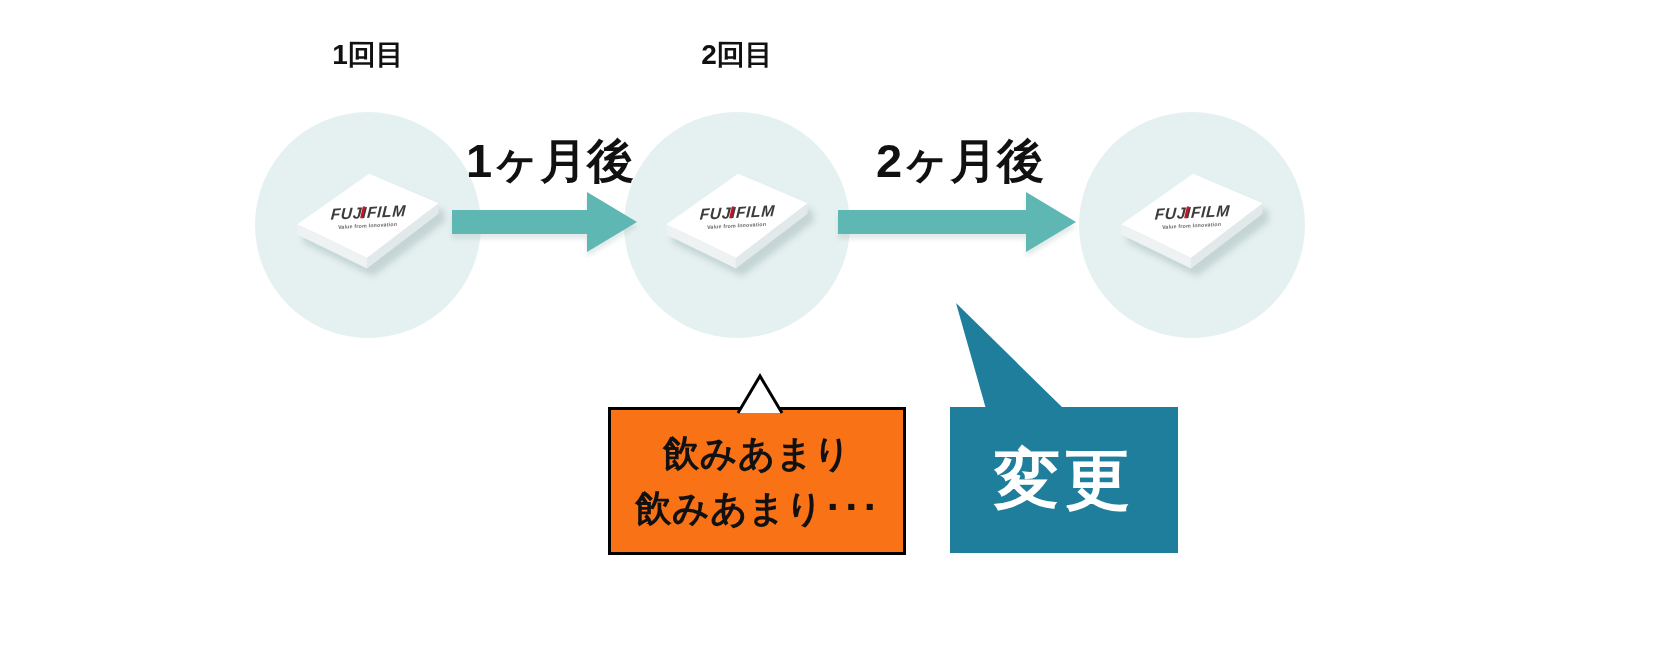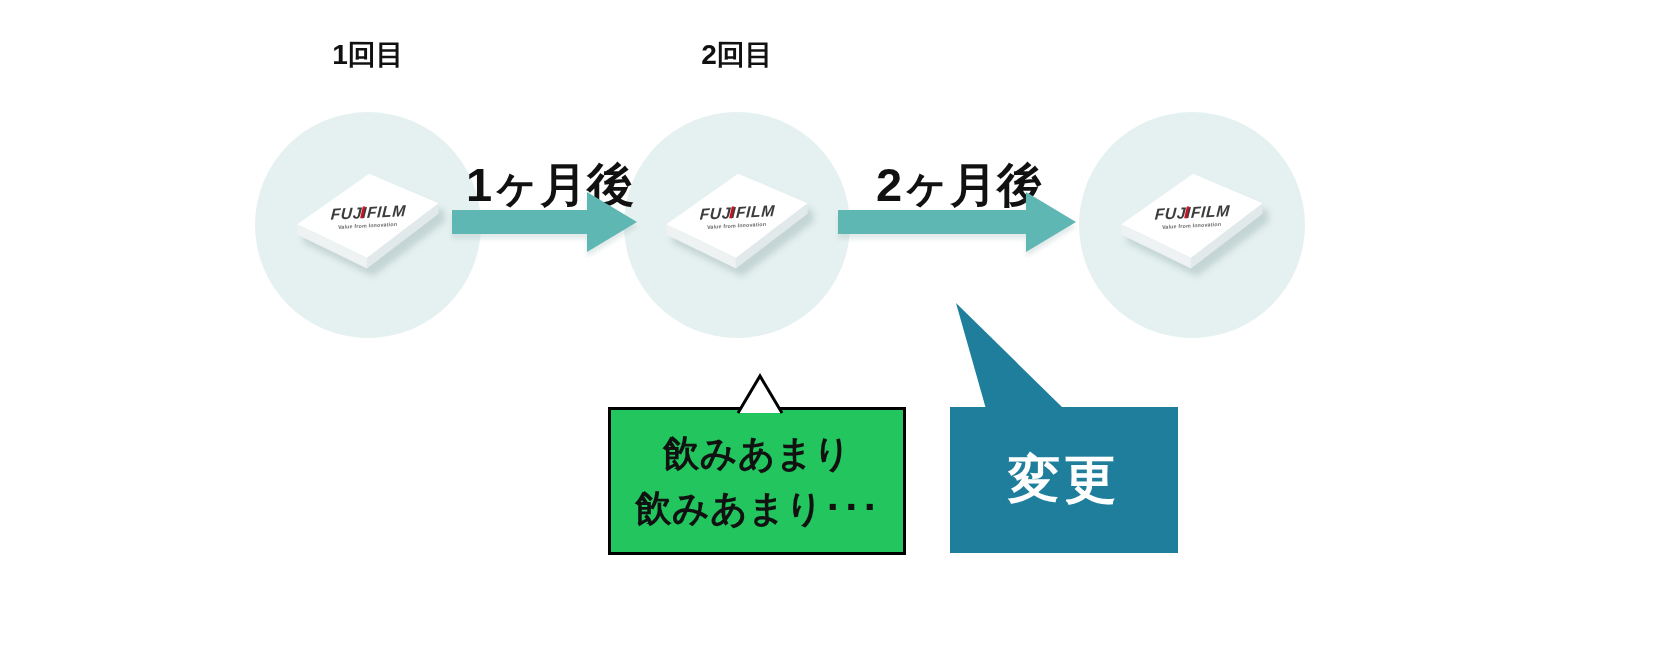--- a/index.html
+++ b/index.html
@@ -43,59 +43,58 @@
   .box-lip-r { fill:#e2e9eb; }
   .box-brand  { font-size:15px; font-weight:700; font-style:italic; fill:#3c3c3c; letter-spacing:0.5px; }
   .box-tag    { font-size:5px; font-weight:700; fill:#6a6a6a; letter-spacing:0.2px; }
   .box-accent { fill:var(--logo-accent,#cc1122); }
 
   
   .interval-label {
     position:absolute; top:130px;
     text-align:center; font-size:47px; font-weight:700;
     color:var(--text,#111111);
-    margin-top:24px;
   }
   .interval-label.i1 { left:443px; width:214px; }
   .interval-label.i2 { left:848px; width:224px; }
 
   
   .arrow {
     position:absolute; top:190px;
     filter:drop-shadow(0 5px 2px rgba(160,185,185,0.30));
   }
   .arrow.a1 { left:452px; }
   .arrow.a2 { left:838px; }
   .arrow .shaft, .arrow .head { fill:var(--arrow,#5fb7b4); }
 
   
   .thought-bubble {
     position:absolute; left:608px; top:407px;
     width:298px; height:148px; box-sizing:border-box;
-    background:#22c55e; border:3px solid #000000;
+    background:#f97316; border:3px solid #000000;
     display:flex; flex-direction:column; align-items:center; justify-content:center;
     font-size:37px; font-weight:600; line-height:1.5;
     color:var(--text,#111111); text-align:center;
   }
   .thought-pointer {
     position:absolute; top:-37px; left:126px;
     width:46px; height:40px; overflow:visible;
   }
   .thought-pointer .mask   { fill:#ffffff; stroke:none; }
   .thought-pointer .stroke { fill:none; stroke:#000000; stroke-width:3px; }
 
   
   .change-bubble {
     position:absolute; left:950px; top:407px;
     width:228px; height:146px;
     background:var(--change-bubble-bg,#1f7e9c);
     display:flex; align-items:center; justify-content:center;
   }
   .change-label {
-    color:#ffffff; font-size:52px; font-weight:700; letter-spacing:4px;
+    color:#ffffff; font-size:66px; font-weight:700; letter-spacing:4px;
   }
   .change-pointer {
     position:absolute; left:950px; top:303px;
     width:120px; height:108px;
   }
   .change-pointer polygon { fill:var(--change-bubble-bg,#1f7e9c); }
 </style>
 </head>
 <body>
 

